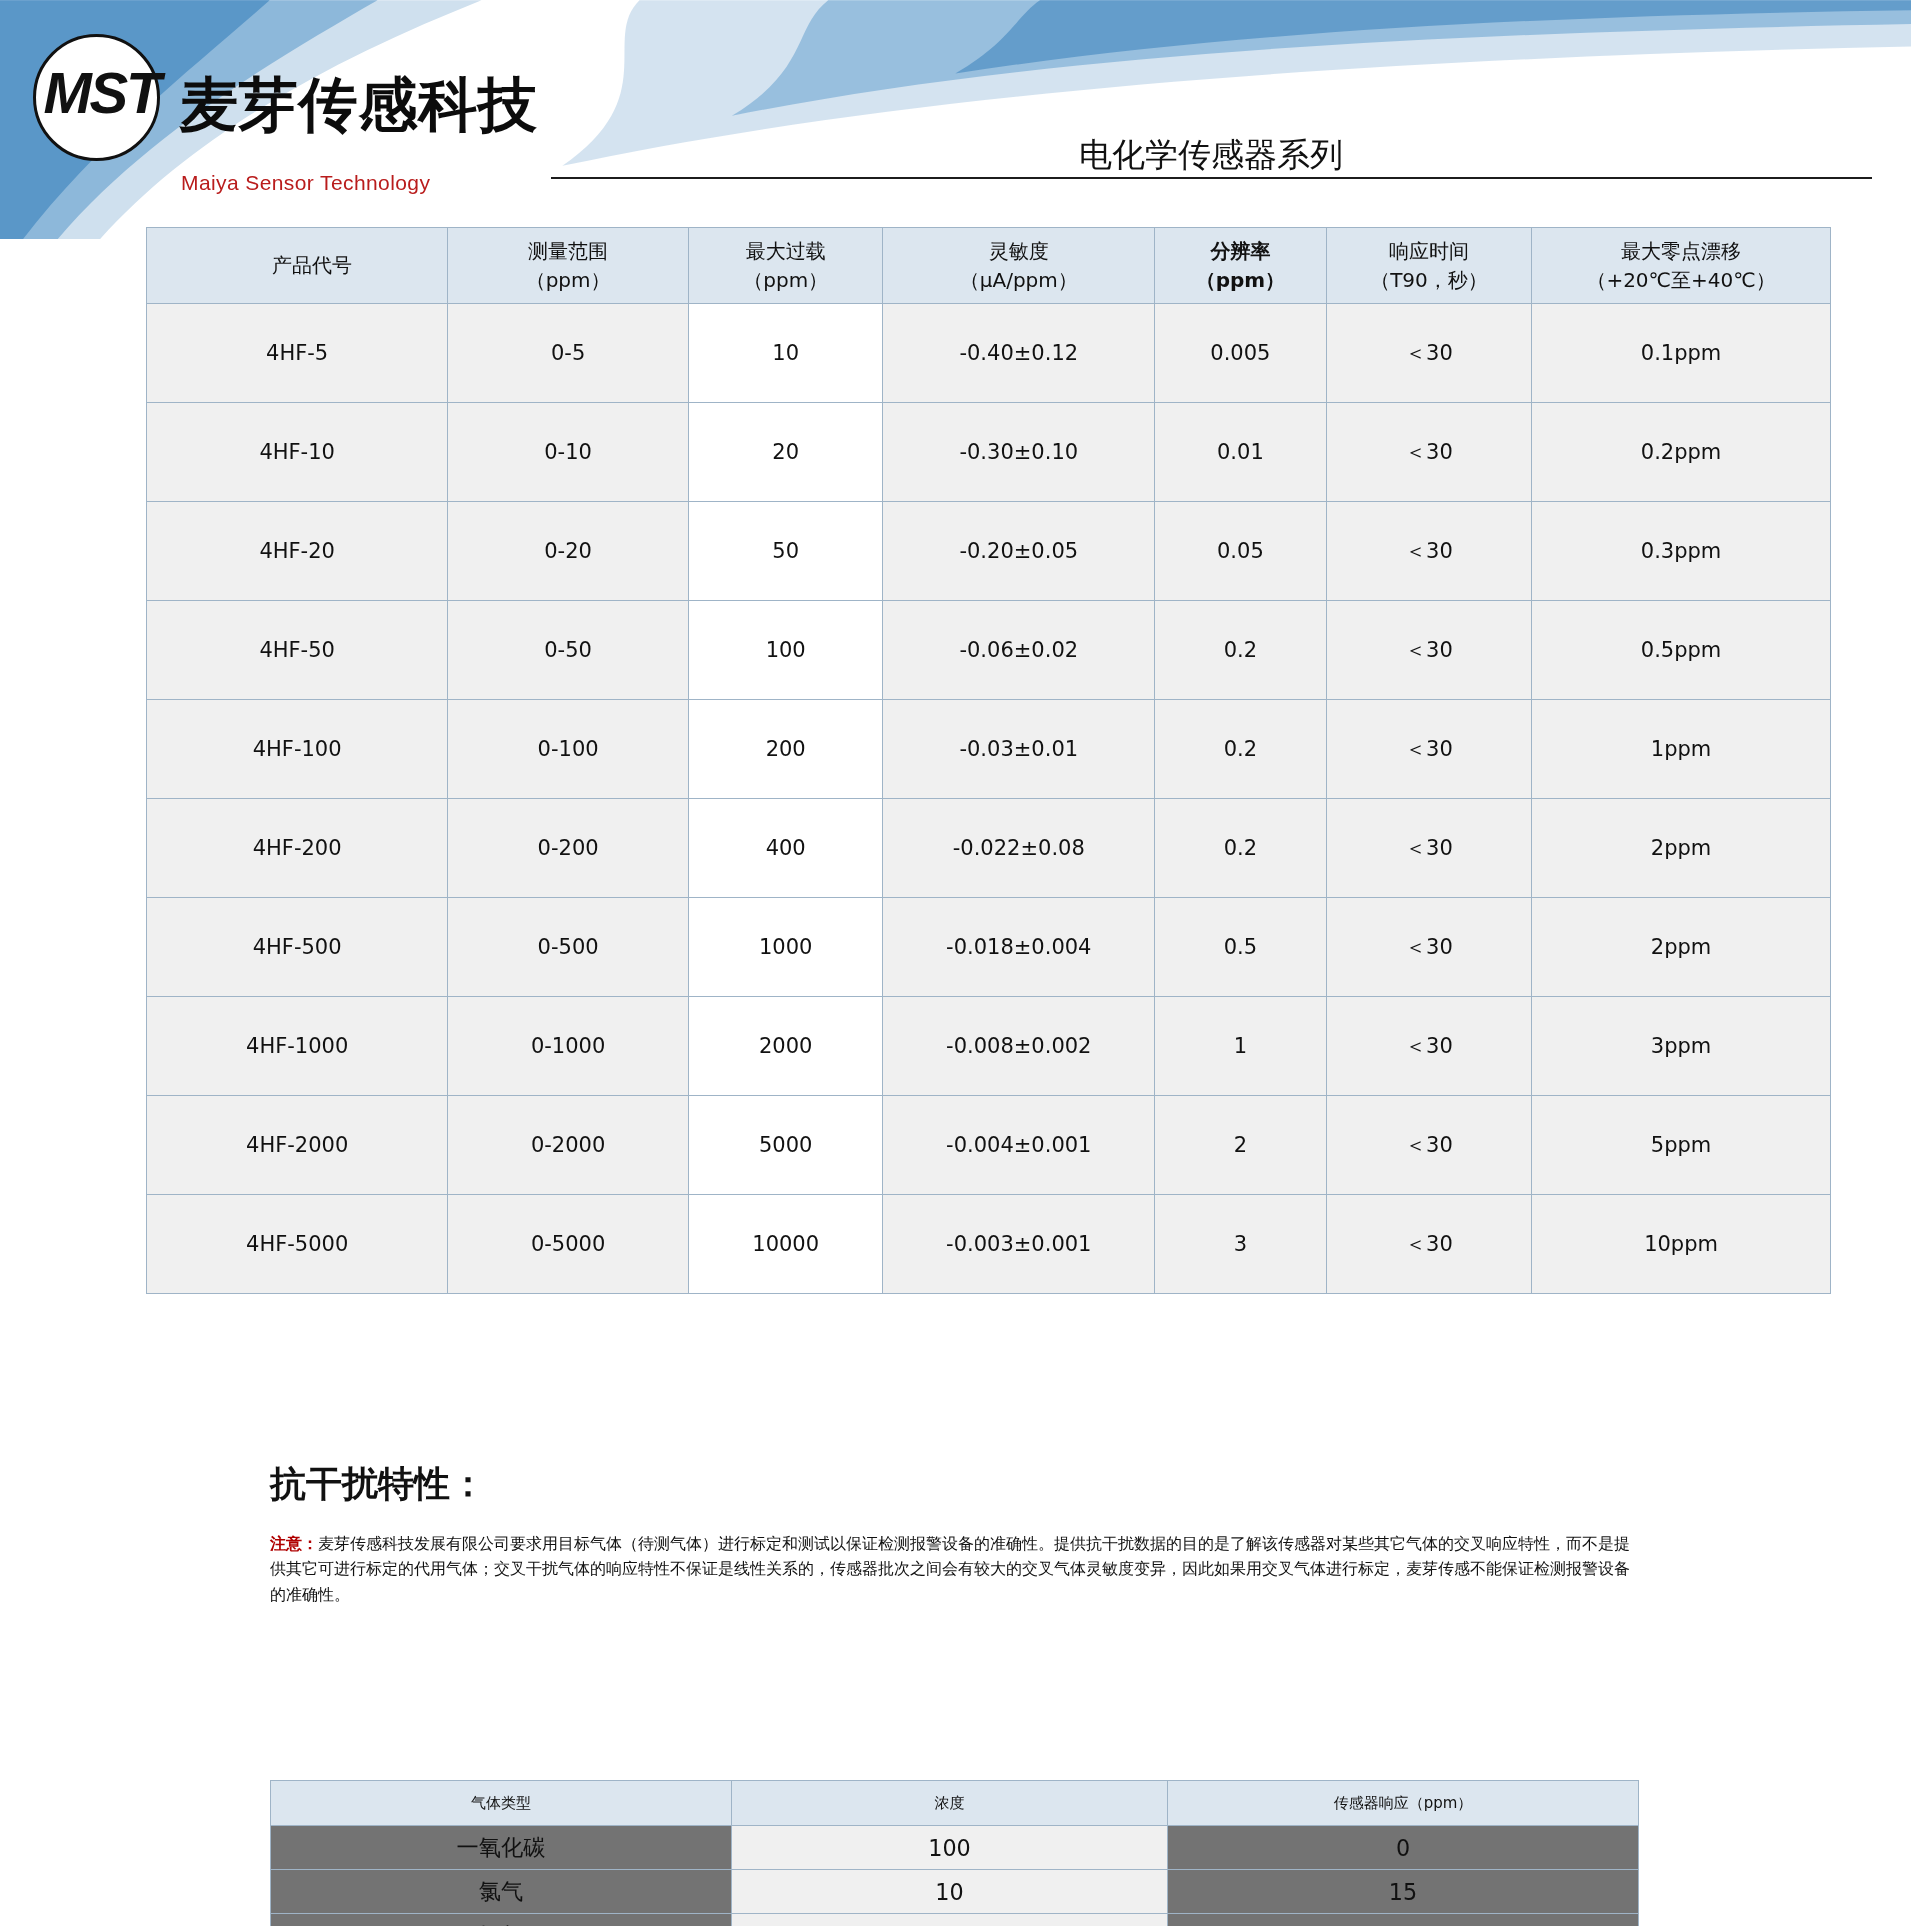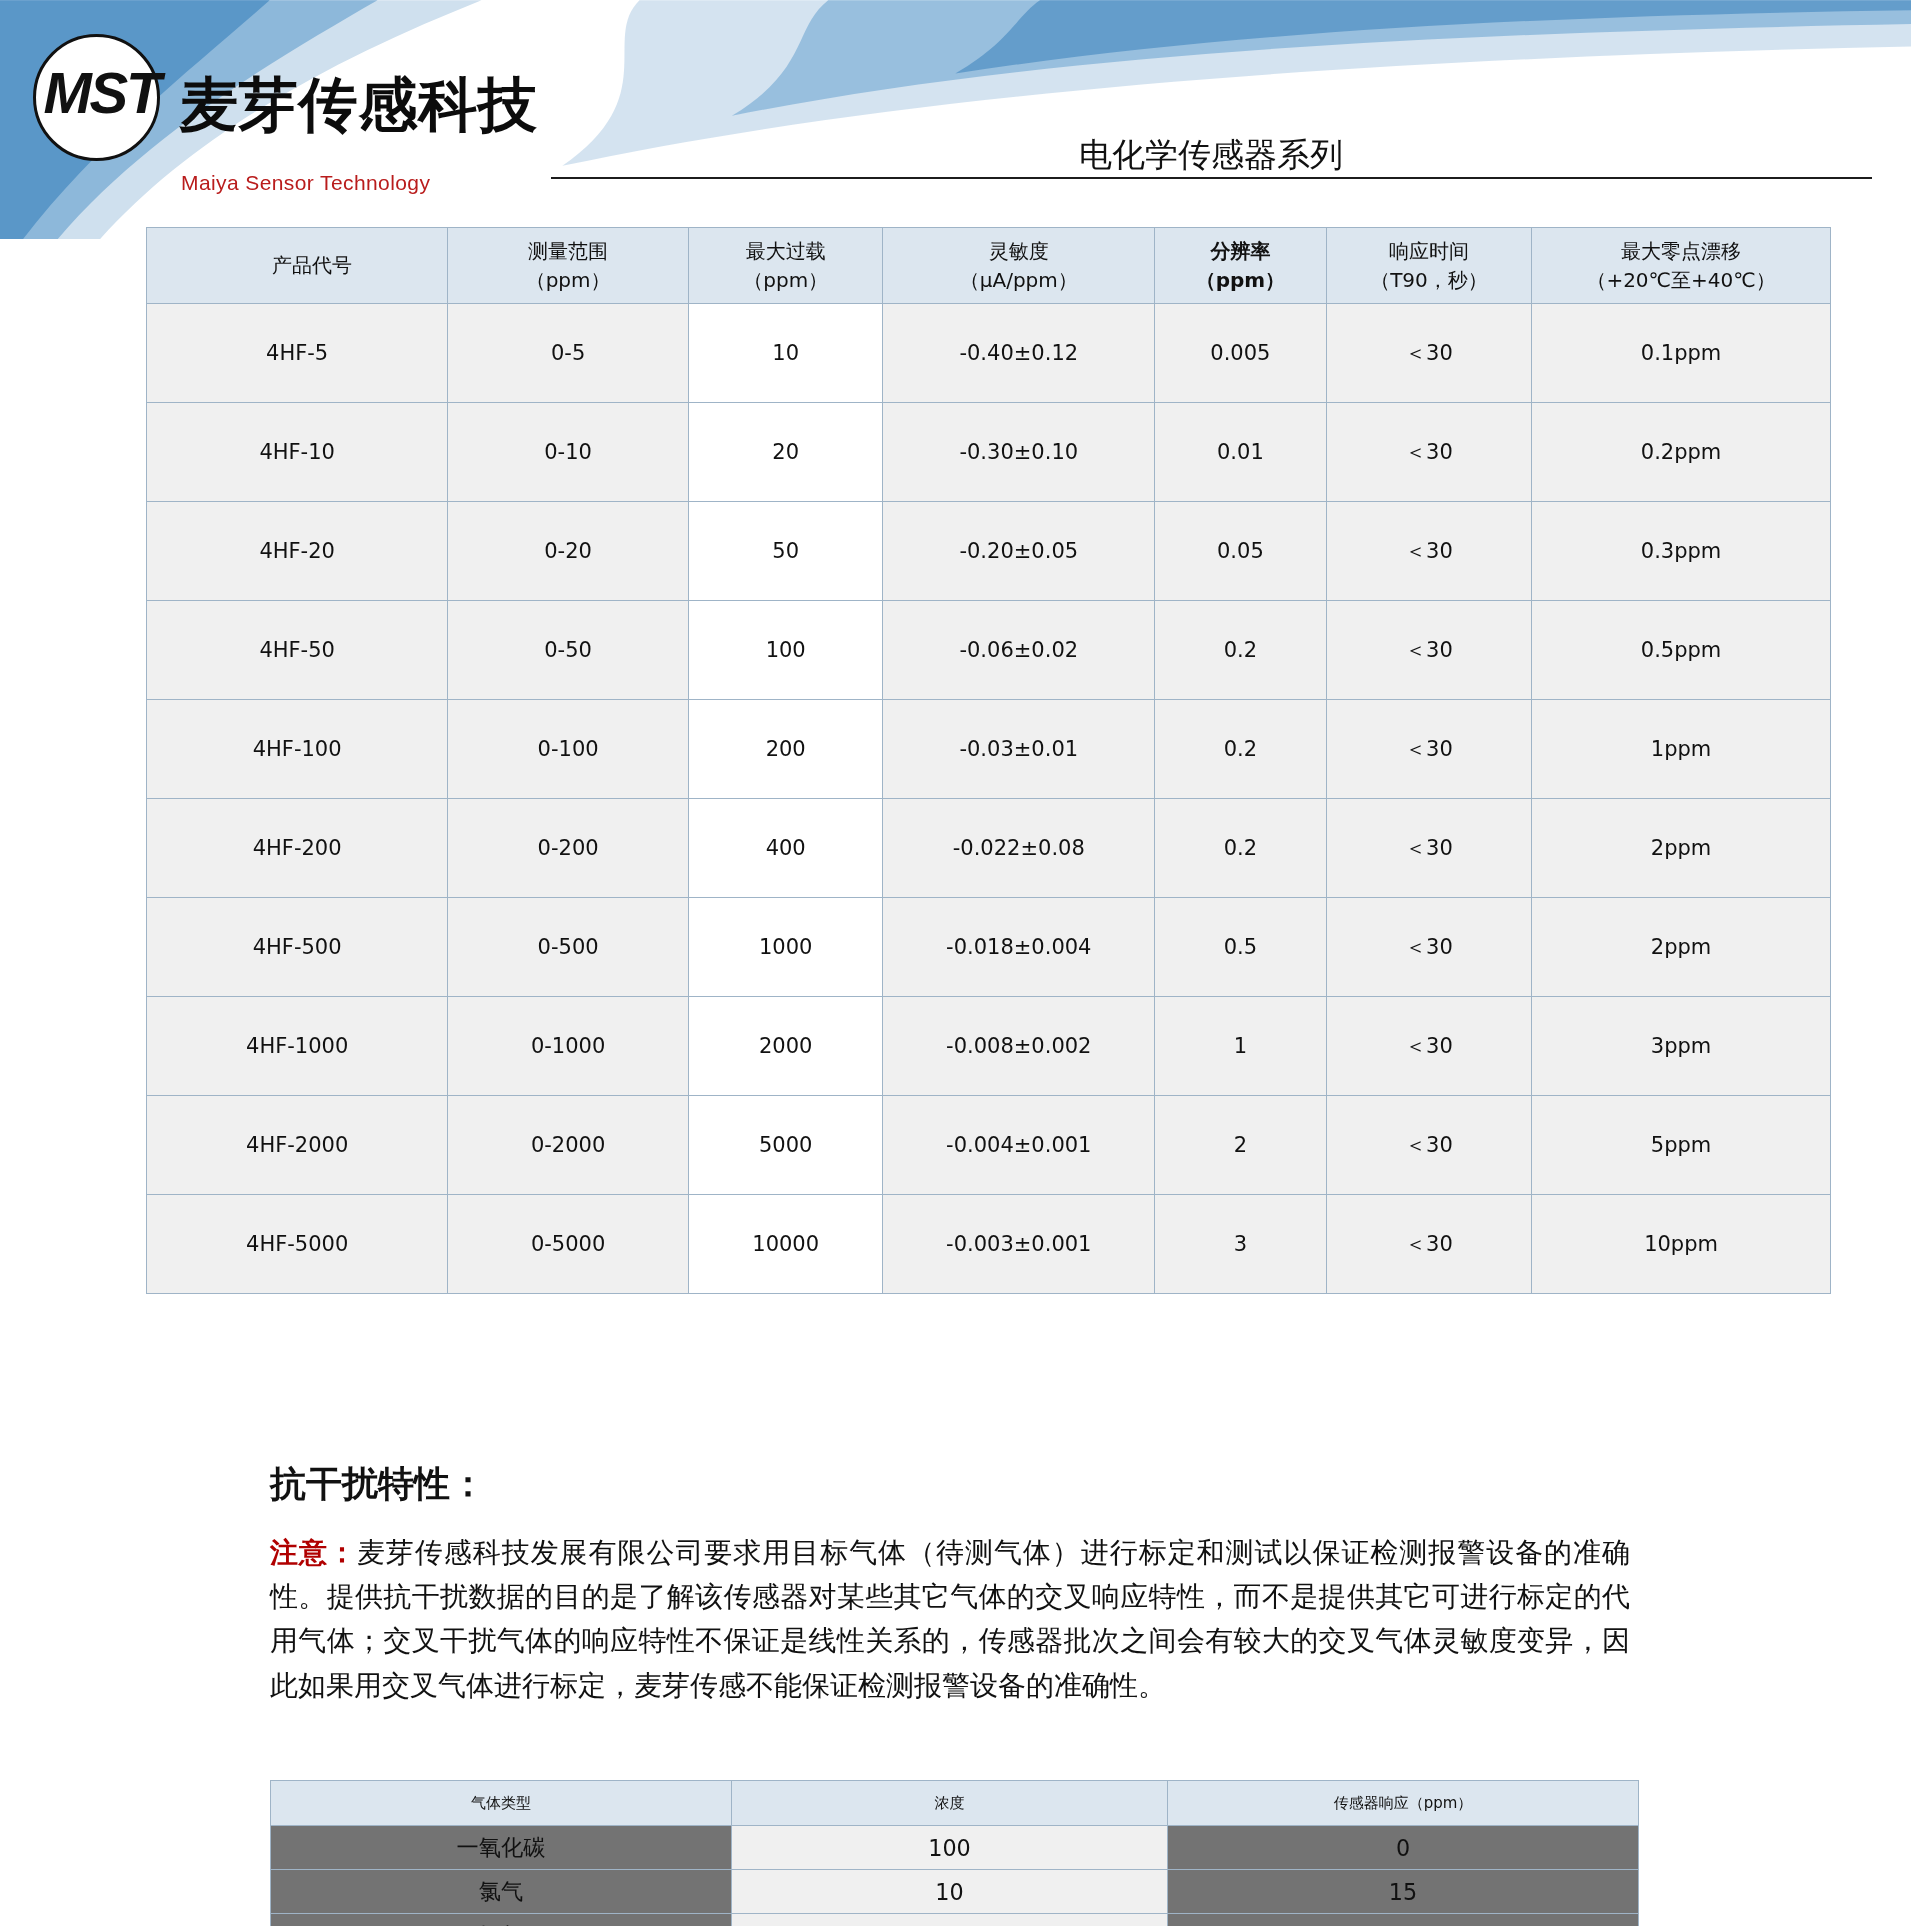--- a/index.html
+++ b/index.html
@@ -144,21 +144,21 @@
     white-space: nowrap;
   }
 
   
   .note-block {
     position: absolute;
     top: 1531px;
     left: 270px;
     width: 1360px;
     font-family: "DejaVu Sans", sans-serif;
-    font-size: 28px;
+    font-size: 16px;
     line-height: 1.58;
     color: #111;
     text-align: justify;
   }
   .note-label {
     font-weight: bold;
     color: #b00000;
   }
 
   

